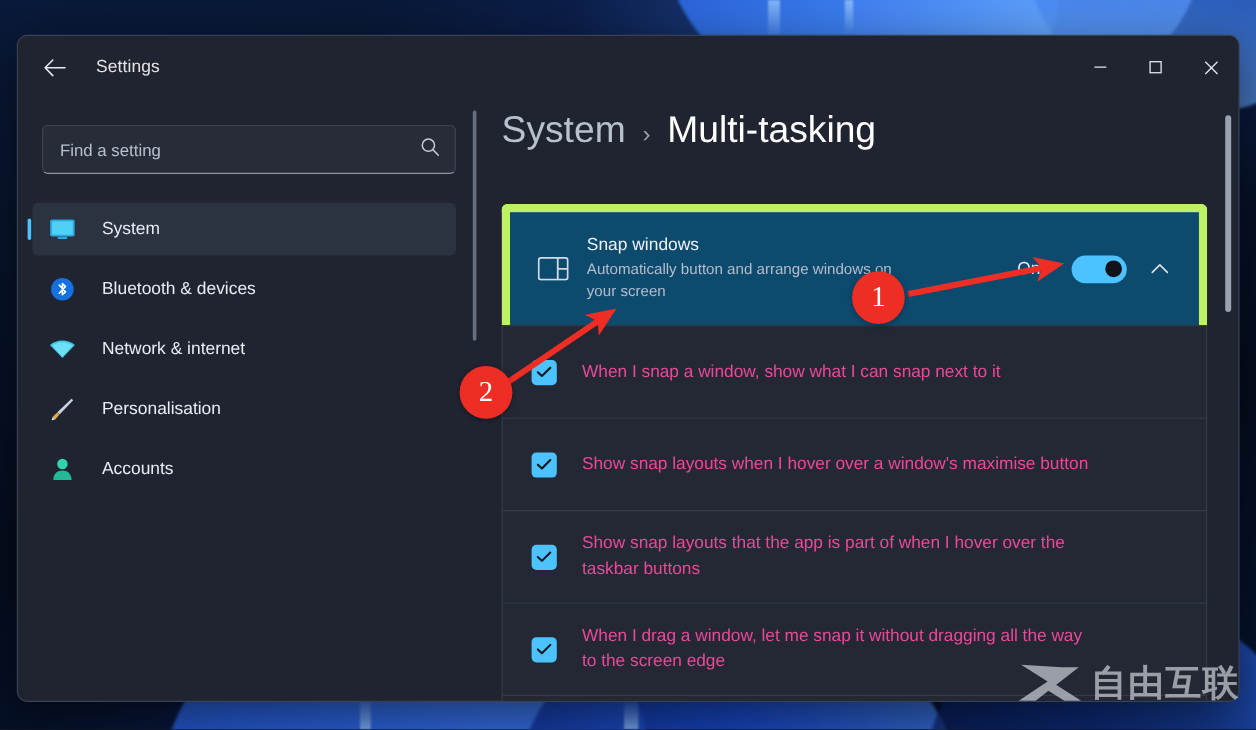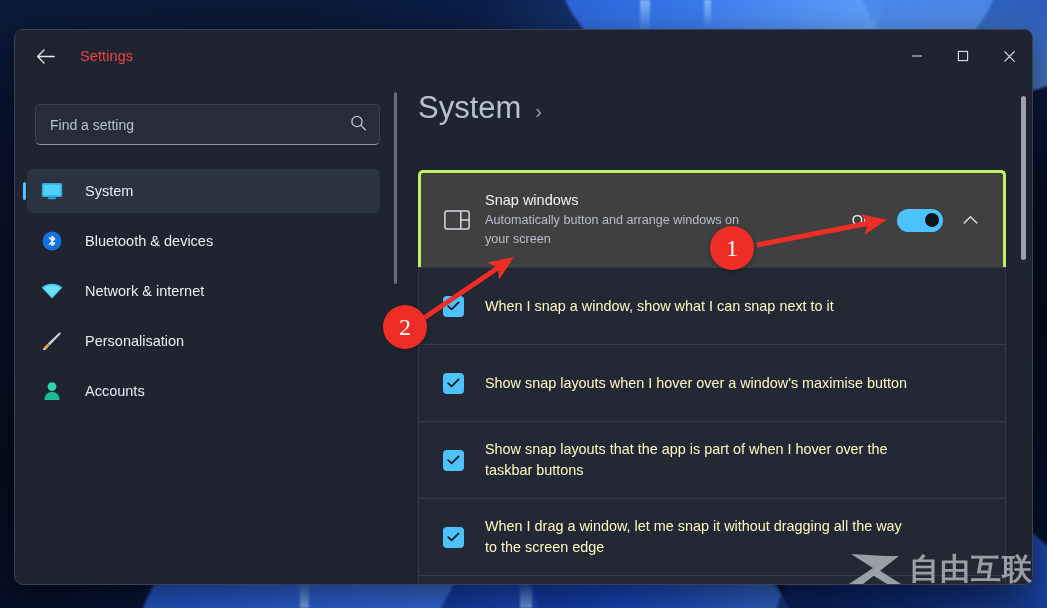--- a/index.html
+++ b/index.html
@@ -73,21 +73,21 @@
     background: #1f2430;
   }
   #back-btn {
     width: 34px; height: 34px; margin-left: 13px;
     display:flex; align-items:center; justify-content:center;
     border-radius: 5px; cursor: pointer;
   }
   #app-title {
     margin-left: 18px;
     font-size: 14.5px;
-    color: #ef4444;
+    color: #e5e5e5;
     letter-spacing: .1px;
   }
   #wincontrols { position:absolute; right:0; top:0; height:52px; display:flex; }
   .wc {
     width: 46px; height: 52px;
     display:flex; align-items:center; justify-content:center;
     cursor: pointer; color:#dfe3ec;
   }
 
   
@@ -166,22 +166,22 @@
   }
   #crumb-parent {
     font-size: 31px; color:#b9c0ce; cursor:pointer; font-weight:400;
   }
   #crumb-sep { font-size: 20px; color:#9aa2b2; margin: 0 14px; }
   #crumb-current { font-size: 31px; color:#ffffff; font-weight:400; }
 
   #cards { padding: 0 26px 0 18px; position:relative; }
 
   .card {
-    background:#404040;
-    border:3px solid #bef264;
+    background:#0c4a6e;
+    border:7px solid #bef264;
     border-radius:5px;
     margin-bottom: 0;
   }
   #snap-card {
     border-radius: 5px 5px 0 0;
     border-bottom: none;
   }
   .snap-head {
     display:flex; align-items:center;
     height: 94px;
@@ -225,21 +225,21 @@
   }
   .checkbox {
     width:21px; height:21px; flex:0 0 21px;
     border-radius:4px;
     background:#4cc2ff;
     display:flex; align-items:center; justify-content:center;
     margin-right: 21px;
     margin-left: 10px;
   }
   .sub-label {
-    font-size:14.4px; color:#fef9c3; line-height:1.45; max-width: 430px;
+    font-size:14.4px; color:#ec4899; line-height:1.45; max-width: 430px;
   }
 
   
   #main-scrollbar-track {
     position:absolute; right:6px; top:14px; bottom:6px;
     width:5px;
   }
   #main-scrollbar-thumb {
     position:absolute; right:6px; top:14px;
     width:5px; height:164px;
@@ -391,20 +391,21 @@
       </div>
 
       <div id="sidebar-scrollbar"></div>
     </div>
 
     <div id="main">
 
       <div id="breadcrumb">
         <span id="crumb-parent">System</span>
         <span id="crumb-sep">›</span>
+        <span id="crumb-current">Multi-tasking</span>
       </div>
 
       <div id="cards">
 
         <div class="card" id="snap-card">
           <div class="snap-head">
             <span class="snap-ico">
               <svg width="26" height="20" viewBox="0 0 26 20">
                 <rect x="0.9" y="0.9" width="24.2" height="18.2" rx="2" fill="none" stroke="#d4dae5" stroke-width="1.5"></rect>
                 <path d="M16.8 0.9 V19.1" stroke="#d4dae5" stroke-width="1.5"></path>

